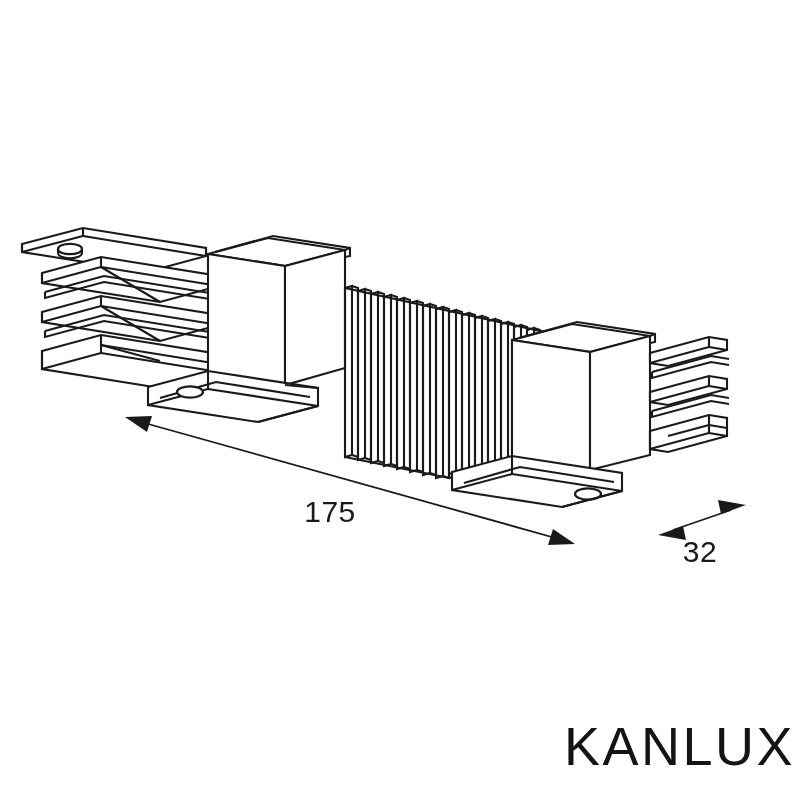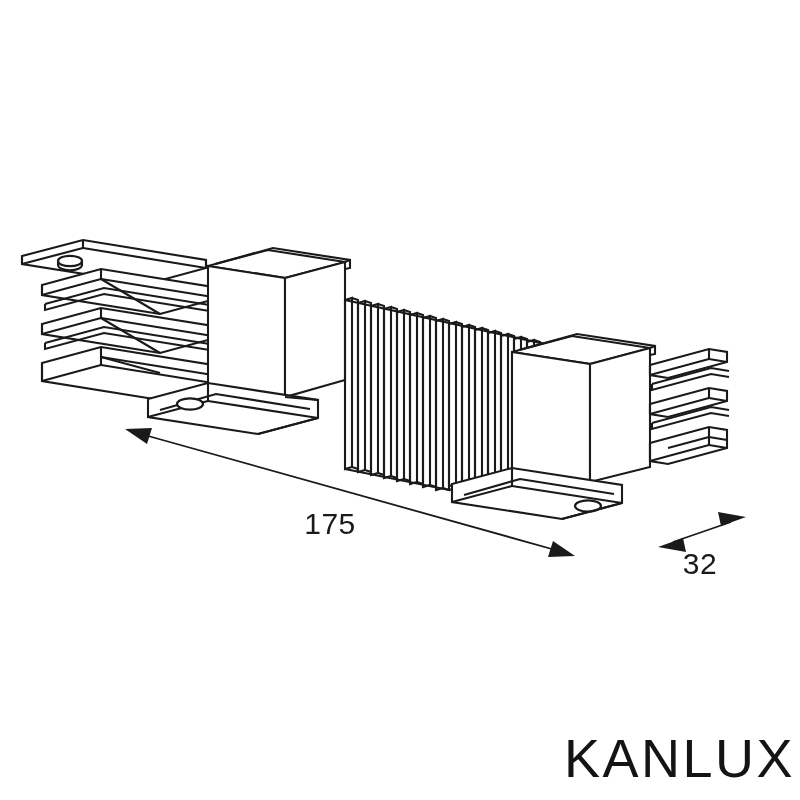--- a/index.html
+++ b/index.html
@@ -13,21 +13,20 @@
     height: 800px;
     position: relative;
     overflow: hidden;
     font-family: "Liberation Sans", sans-serif;
   }
   #drawing-root {
     position: absolute;
     top: 0; left: 0;
     width: 800px;
     height: 592px;
-    margin-top: 12px;
   }
   svg.canvas {
     display: block;
     width: 800px;
     height: 800px;
     background: #ffffff;
   }
   
   .ln {
     fill: none;

